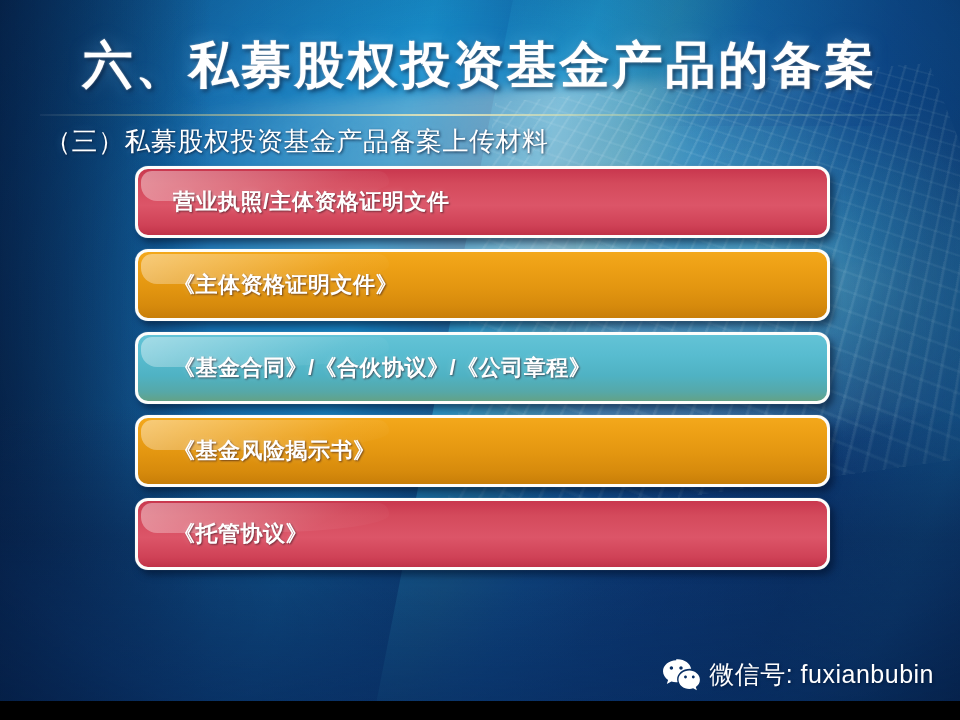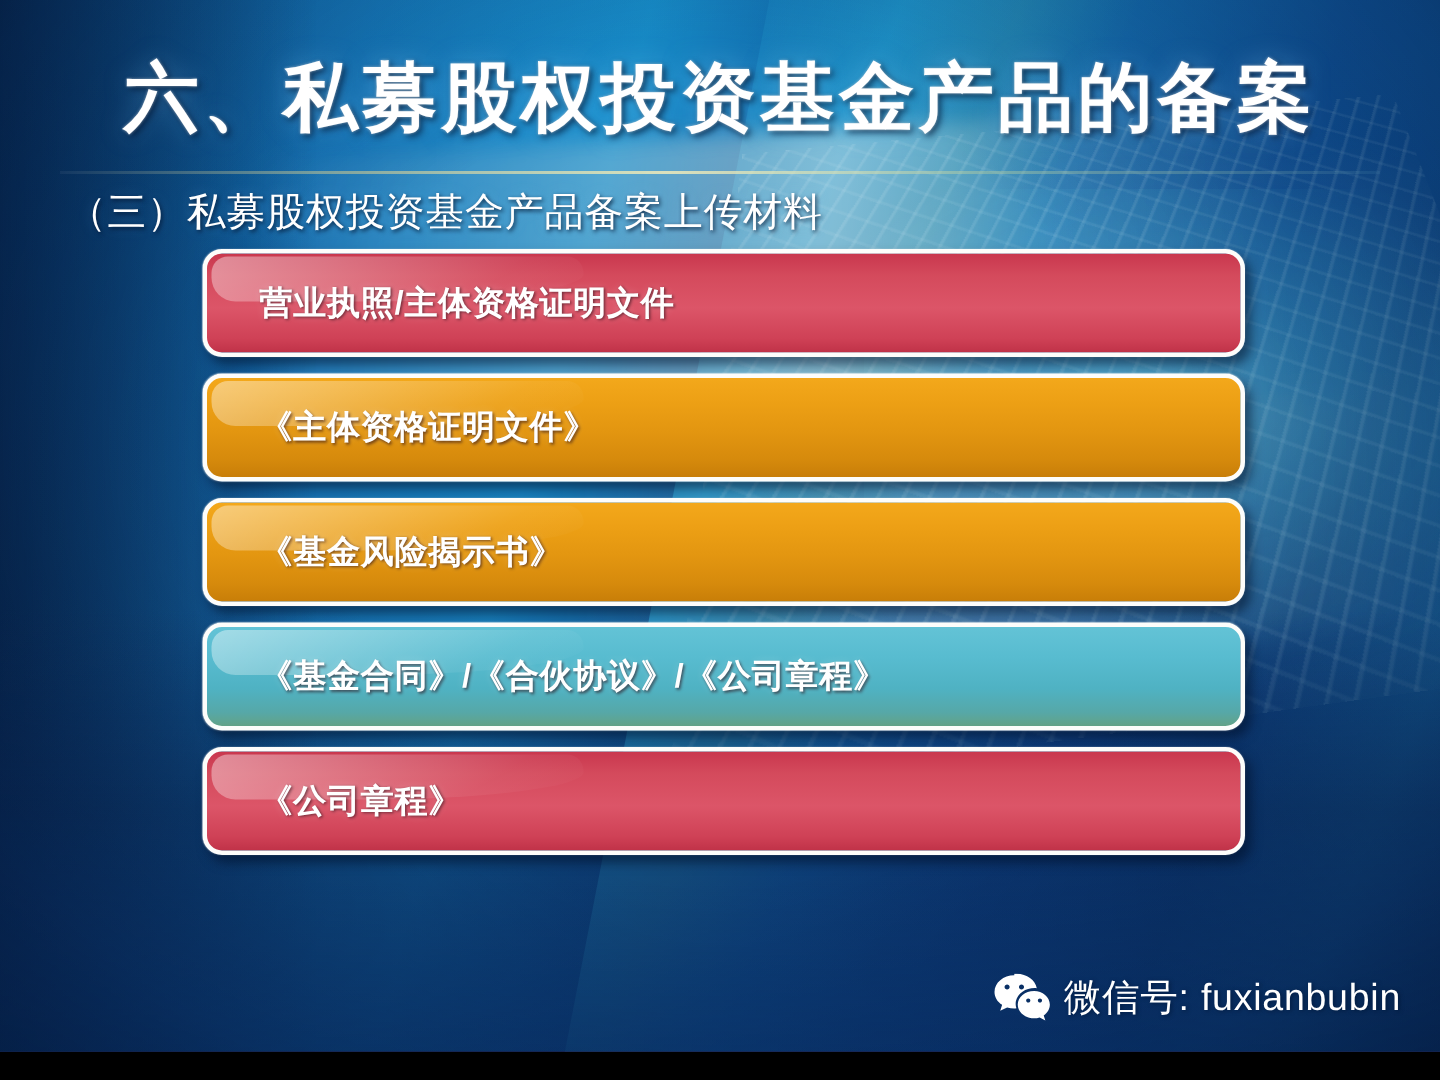--- a/index.html
+++ b/index.html
@@ -241,21 +241,21 @@
     background: linear-gradient(to bottom, #f3a81b 0%, #eda015 24%, #e29510 56%, #d68a0c 82%, #c87e08 100%);
   }
   .box.teal-light {
     background: linear-gradient(to bottom, #63c3d6 0%, #58bcd0 30%, #4fb2c3 62%, #56a8a8 86%, #63a287 100%);
   }
 
   
   .watermark {
     position: absolute;
     right: 26px;
-    bottom: 20px;
+    bottom: 10px;
     display: flex;
     align-items: center;
     gap: 9px;
     z-index: 6;
   }
   .wechat-icon { display: block; }
   .watermark-text {
     font-size: 25px;
     color: #ffffff;
     font-weight: 400;
@@ -288,30 +288,30 @@
 
     <div class="box red">
       <span class="box-label">营业执照/主体资格证明文件</span>
     </div>
 
 
     <div class="box orange">
       <span class="box-label">《主体资格证明文件》</span>
     </div>
 
+    <div class="box teal-light">
+      <span class="box-label">《基金合同》/《合伙协议》/《公司章程》</span>
+    </div>
+
     <div class="box orange">
       <span class="box-label">《基金风险揭示书》</span>
     </div>
 
-    <div class="box teal-light">
-      <span class="box-label">《基金合同》/《合伙协议》/《公司章程》</span>
-    </div>
-
     <div class="box red">
-      <span class="box-label">《公司章程》</span>
+      <span class="box-label">《托管协议》</span>
     </div>
 
   </div>
 
   <div class="watermark">
     <svg class="wechat-icon" width="38" height="32" viewBox="0 0 38 32">
       <path fill="#ffffff" d="M14.2 1.2C6.9 1.2 1 6.2 1 12.3c0 3.5 2 6.6 5.1 8.6l-1.3 4 4.6-2.3c1.5.4 3.1.7 4.8.7.5 0 1 0 1.4-.1-.3-.9-.5-1.9-.5-2.9 0-5.9 5.7-10.6 12.7-10.6.5 0 .9 0 1.4.1-1-5.3-6.6-9.6-13.4-9.6h-1.6zM9.4 7.3c.9 0 1.7.8 1.7 1.7s-.8 1.7-1.7 1.7-1.7-.8-1.7-1.7.8-1.7 1.7-1.7zm9.6 0c.9 0 1.7.8 1.7 1.7s-.8 1.7-1.7 1.7-1.7-.8-1.7-1.7.8-1.7 1.7-1.7z"></path>
       <path fill="#ffffff" d="M27.4 11.6c-6 0-10.9 4.1-10.9 9.1 0 5.1 4.9 9.2 10.9 9.2 1.3 0 2.5-.2 3.7-.6l3.8 2-1.1-3.3c2.5-1.7 4.1-4.3 4.1-7.3 0-5-4.9-9.1-10.5-9.1zm-3.9 5c.8 0 1.4.6 1.4 1.4s-.6 1.4-1.4 1.4-1.4-.6-1.4-1.4.6-1.4 1.4-1.4zm7.8 0c.8 0 1.4.6 1.4 1.4s-.6 1.4-1.4 1.4-1.4-.6-1.4-1.4.6-1.4 1.4-1.4z"></path>
     </svg>
     <span class="watermark-text">微信号: fuxianbubin</span>

